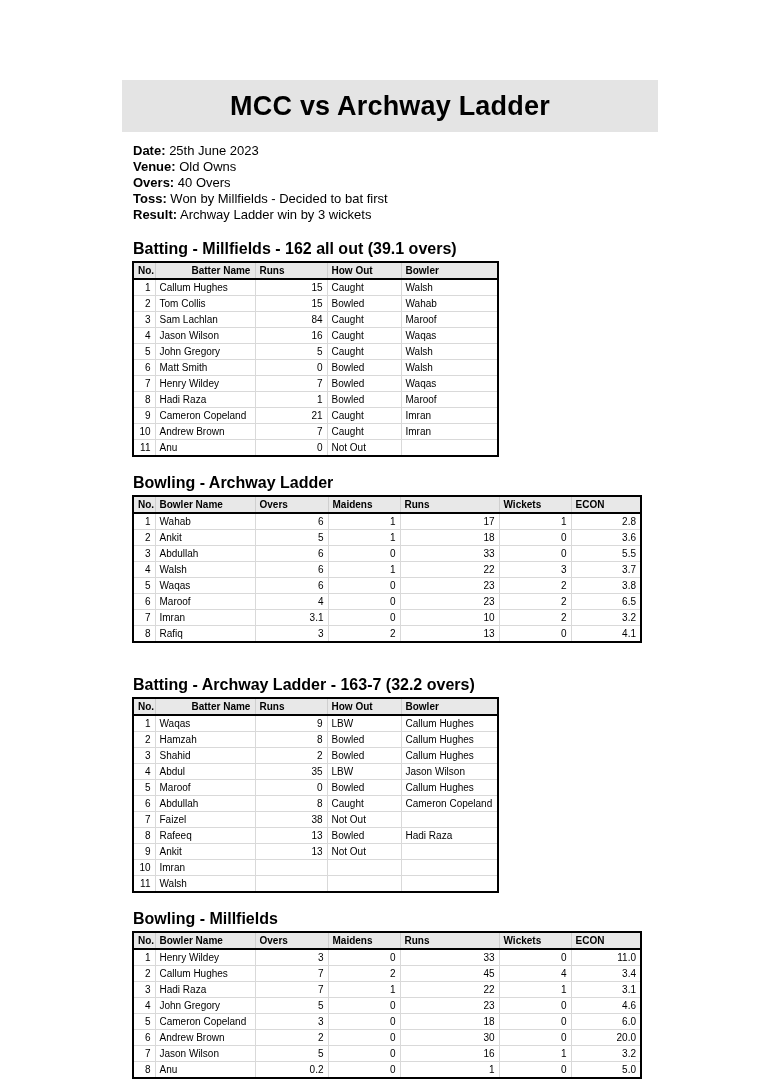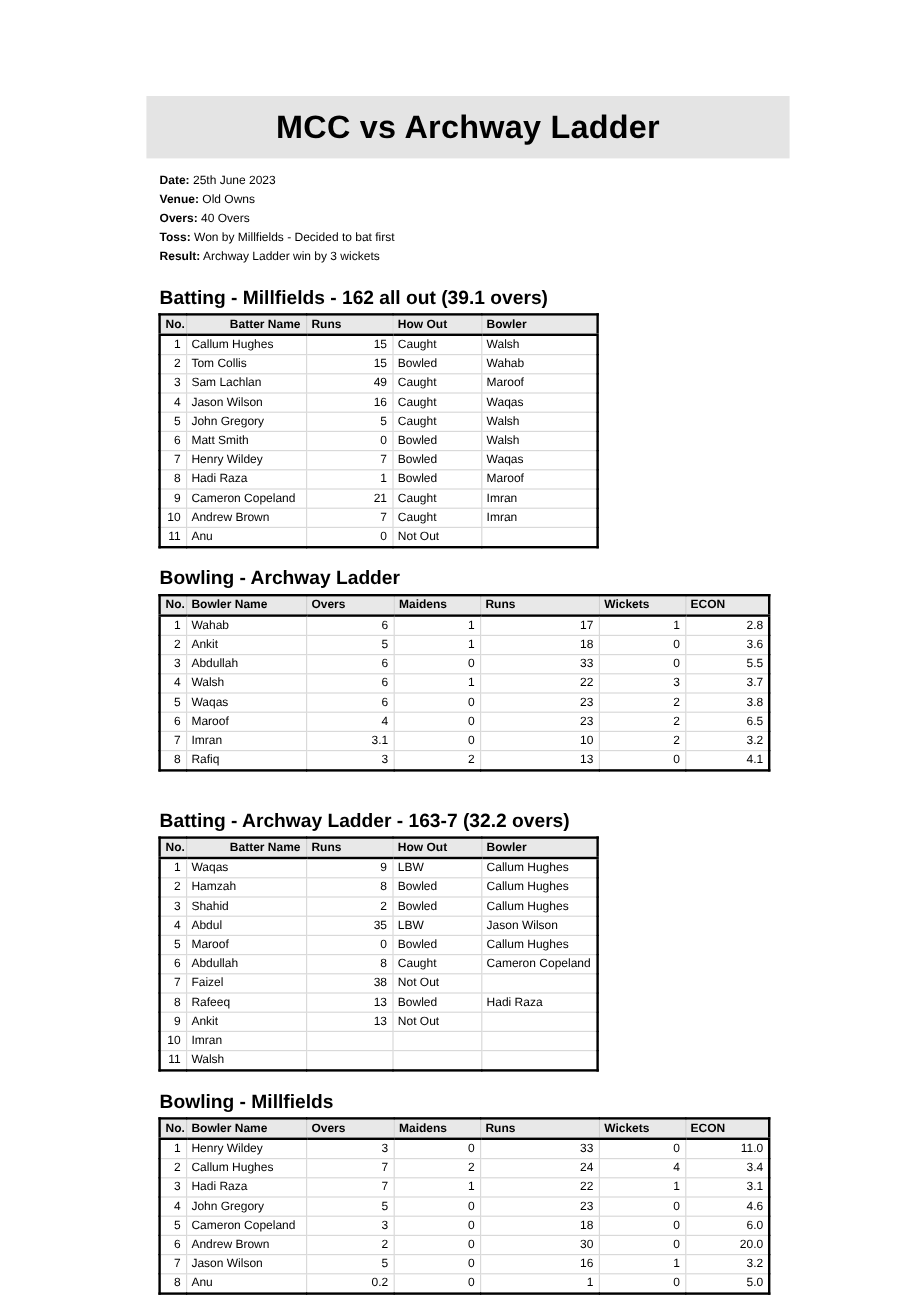--- a/index.html
+++ b/index.html
@@ -32,21 +32,21 @@
   .titlebar h1 {
     margin: 0;
     font-size: 27px;
     font-weight: 700;
     letter-spacing: 0.2px;
   }
   .details {
     margin: 11px 0 0 11px;
   }
   .detail-line {
-    font-size: 10px;
+    font-size: 13px;
     line-height: 16px;
     white-space: nowrap;
   }
   .detail-line .lbl { font-weight: 700; }
   .section { margin: 17px 0 0 10px; }
   .section.gap-large { margin-top: 33px; }
   .table-heading {
     margin: 0 0 3px 1px;
     font-size: 16px;
     font-weight: 700;
@@ -147,21 +147,21 @@
             <tr>
               <td>2</td>
               <td>Tom Collis</td>
               <td>15</td>
               <td>Bowled</td>
               <td>Wahab</td>
             </tr>
             <tr>
               <td>3</td>
               <td>Sam Lachlan</td>
-              <td>49</td>
+              <td>84</td>
               <td>Caught</td>
               <td>Maroof</td>
             </tr>
             <tr>
               <td>4</td>
               <td>Jason Wilson</td>
               <td>16</td>
               <td>Caught</td>
               <td>Waqas</td>
             </tr>
@@ -425,21 +425,21 @@
               <td>0</td>
               <td>33</td>
               <td>0</td>
               <td>11.0</td>
             </tr>
             <tr>
               <td>2</td>
               <td>Callum Hughes</td>
               <td>7</td>
               <td>2</td>
-              <td>24</td>
+              <td>45</td>
               <td>4</td>
               <td>3.4</td>
             </tr>
             <tr>
               <td>3</td>
               <td>Hadi Raza</td>
               <td>7</td>
               <td>1</td>
               <td>22</td>
               <td>1</td>

